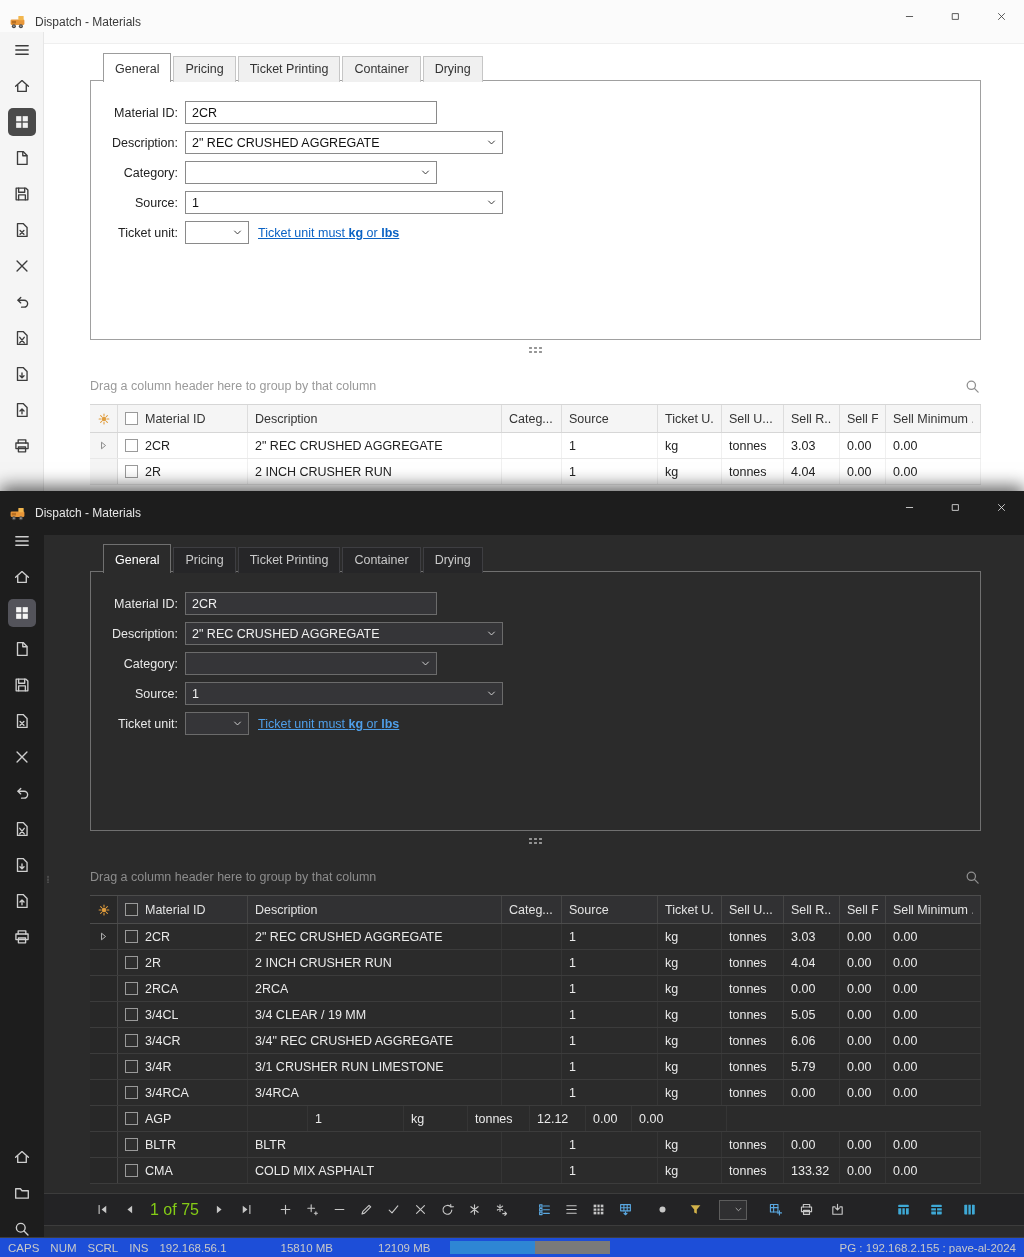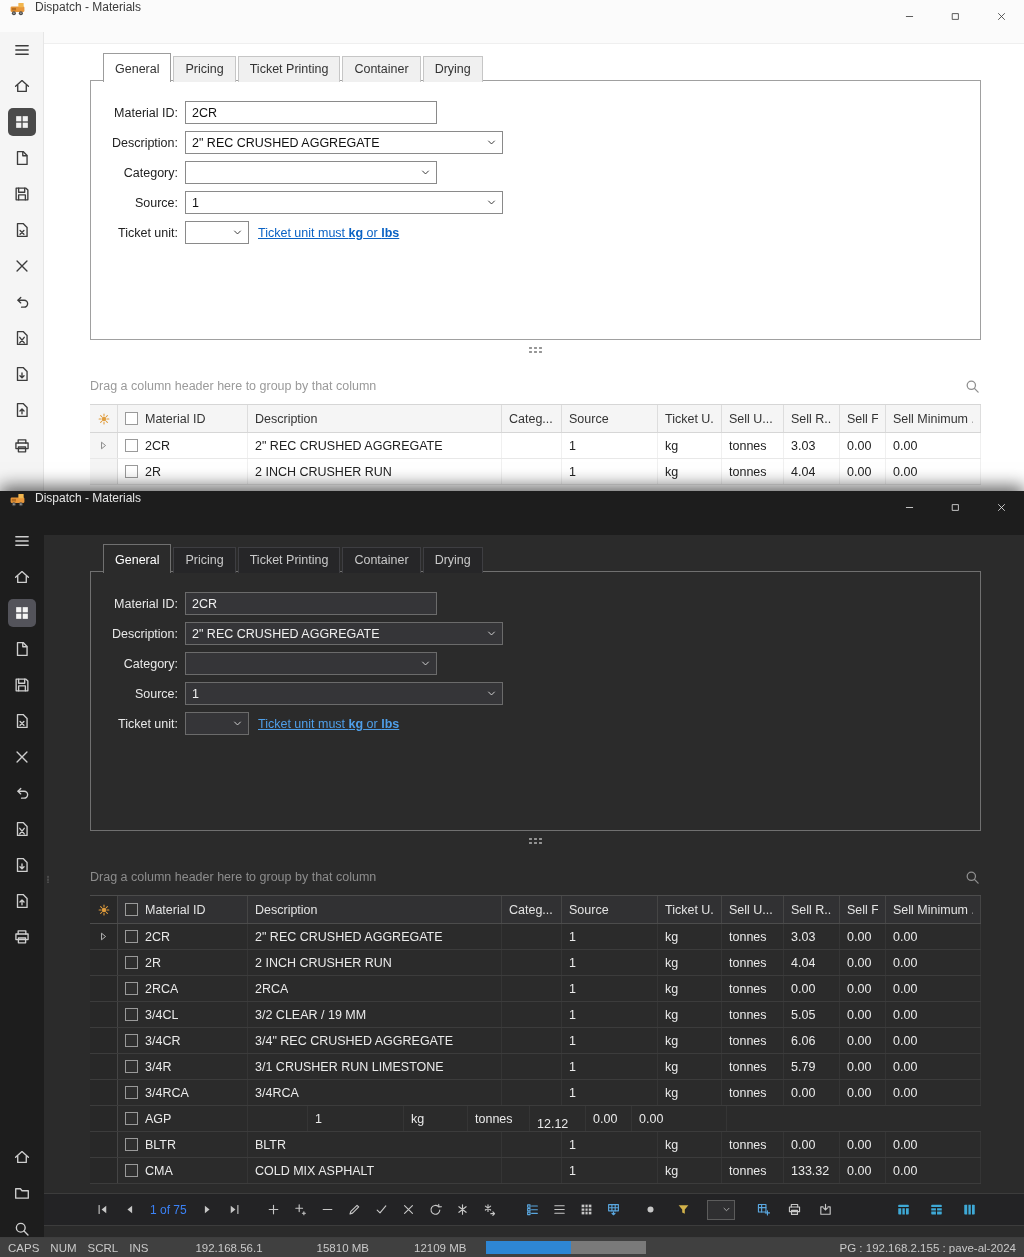--- a/index.html
+++ b/index.html
@@ -6,21 +6,21 @@
   html,body{width:1024px;height:1257px}
   body{font-family:"Liberation Sans",sans-serif;background:#111;position:relative;overflow:hidden}
 
   .icon{display:inline-flex;flex:none}
   .icon svg{width:100%;height:100%;display:block}
 
   .window{position:absolute;left:0;width:1024px;overflow:hidden}
   .window.light{top:0;height:491px;background:#fff;color:#222}
   .window.dark{top:491px;height:766px;background:#2b2b2b;color:#e8e8e8;box-shadow:0 -5px 16px rgba(0,0,0,.6)}
 
-  .titlebar{height:44px;display:flex;position:relative}
+  .titlebar{height:44px;display:flex;align-items:center;position:relative}
   .light .titlebar{background:#fbfbfb;color:#3a3a3a;border-bottom:1px solid #efefef}
   .dark .titlebar{background:#1d1d1d;color:#e6e6e6}
   .app-icon{width:17px;height:17px;margin-left:9px}
   .title-text{font-size:12px;margin-left:9px}
   .win-controls{position:absolute;right:0;top:0;height:32px;display:flex}
   .win-btn{width:46px;height:32px;display:flex;align-items:center;justify-content:center;color:inherit}
   .win-btn .icon{width:11px;height:11px}
 
   .wbody{position:absolute;top:32px;left:0;right:0;bottom:0;display:flex}
   .sidebar{width:44px;flex:none;display:flex;flex-direction:column;align-items:center;padding:4px 0 14px}
@@ -98,27 +98,27 @@
   .edge-grip{position:absolute;left:0;top:346px;width:8px;height:20px;color:#8f8f8f}
 
   .toolbar{position:absolute;left:0;right:0;top:670px;height:33px;background:#232325;border-top:1px solid #3c3c3c;border-bottom:1px solid #3c3c3c;display:flex;align-items:center;padding:0 43px 0 46px}
   .tb-left{display:flex;align-items:center;gap:3px;flex:1}
   .tb-right{display:flex;align-items:center;gap:9px}
   .tb{width:24px;height:24px;background:transparent;border:none;color:#c7c7c7;display:flex;align-items:center;justify-content:center;padding:0;cursor:pointer}
   .tb .icon{width:15px;height:15px}
   .tb.tone-blue{color:#5aa7e0}
   .tb.tone-yellow{color:#d2b24a}
   .tb.tone-teal{color:#3fa9d6}
-  .pager{color:#3b82f6;font-size:12px;margin:0 6px;white-space:nowrap}
+  .pager{color:#84cc16;font-size:16px;margin:0 6px;white-space:nowrap}
   .mini-combo{width:28px;height:20px;border:1px solid #5c5c5c;background:#2f2f31;display:flex;align-items:center;justify-content:flex-end;padding-right:2px;color:#bbb;margin:0 2px}
   .mini-combo .icon{width:11px;height:11px}
 
-  .statusbar{position:absolute;left:0;right:0;bottom:0;height:20px;background:#404040;border-top:1px solid #3e3e3e;display:flex;align-items:center;font-size:11.5px;color:#c9c9c9;padding:0 8px;white-space:nowrap}
+  .statusbar{position:absolute;left:0;right:0;bottom:0;height:20px;background:#1d4ed8;border-top:1px solid #3e3e3e;display:flex;align-items:center;font-size:11.5px;color:#c9c9c9;padding:0 8px;white-space:nowrap}
   .sb-flag{margin-right:11px}
-  .sb-ip{margin-left:36px}
+  .sb-ip{}
   .sb-mem1{margin-left:54px}
   .sb-mem2{margin-left:45px}
   .progress{margin-left:20px;width:160px;height:13px;background:#7a7a7a;position:relative;overflow:hidden}
   .progress-fill{position:absolute;left:0;top:0;bottom:0;background:#2e86d4}
   .sb-right{margin-left:auto}
 </style>
 </head>
 <body>
 
 <section class="window light">
@@ -846,21 +846,21 @@
               <span class="txt">0.00</span>
             </div>
           </div>
           <div class="trow tbody">
             <div class="cell ind" style="width: 28px;"></div>
             <div class="cell bc" style="width: 130px;">
               <span class="cb"></span>
               <span class="txt">3/4CL</span>
             </div>
             <div class="cell bc" style="width: 254px;">
-              <span class="txt">3/2 CLEAR / 19 MM</span>
+              <span class="txt">3/4 CLEAR / 19 MM</span>
             </div>
             <div class="cell bc" style="width: 60px;">
               <span class="txt"></span>
             </div>
             <div class="cell bc" style="width: 96px;">
               <span class="txt">1</span>
             </div>
             <div class="cell bc" style="width: 64px;">
               <span class="txt">kg</span>
             </div>
@@ -981,21 +981,21 @@
             </div>
             <div class="cell bc" style="width: 96px;">
               <span class="txt">1</span>
             </div>
             <div class="cell bc" style="width: 64px;">
               <span class="txt">kg</span>
             </div>
             <div class="cell bc" style="width: 62px;">
               <span class="txt">tonnes</span>
             </div>
-            <div class="cell bc" style="width: 56px; align-items: flex-end;">
+            <div class="cell bc" style="width: 56px;">
               <span class="txt">12.12</span>
             </div>
             <div class="cell bc" style="width: 46px;">
               <span class="txt">0.00</span>
             </div>
             <div class="cell bc" style="width: 95px;">
               <span class="txt">0.00</span>
             </div>
           </div>
           <div class="trow tbody">

